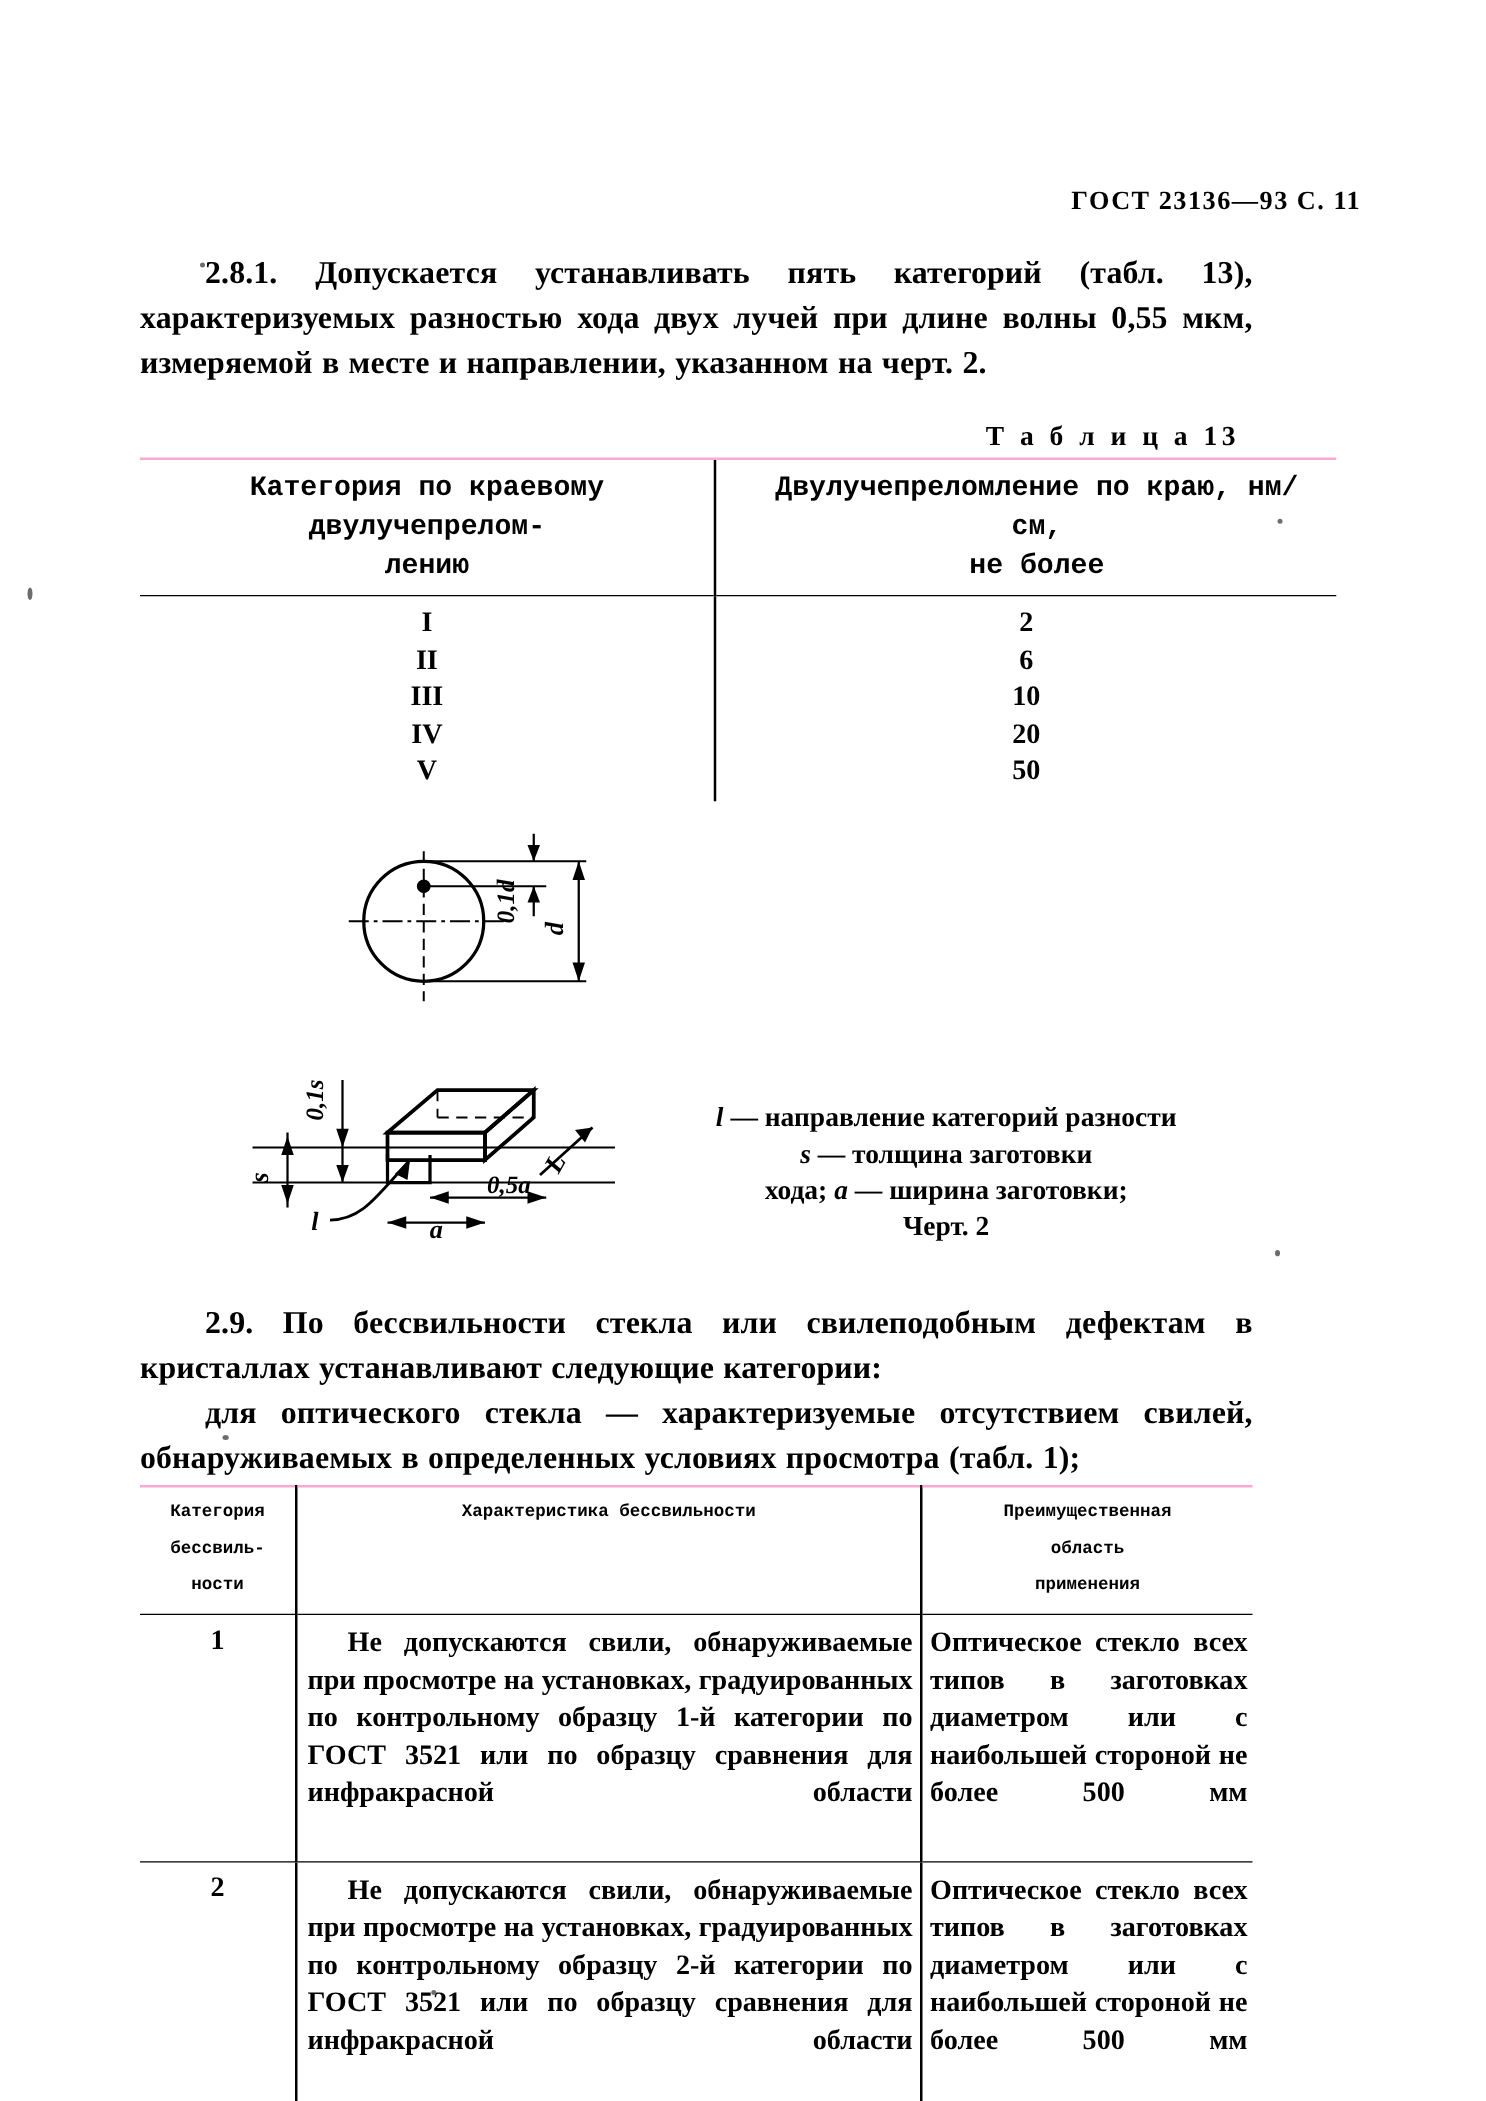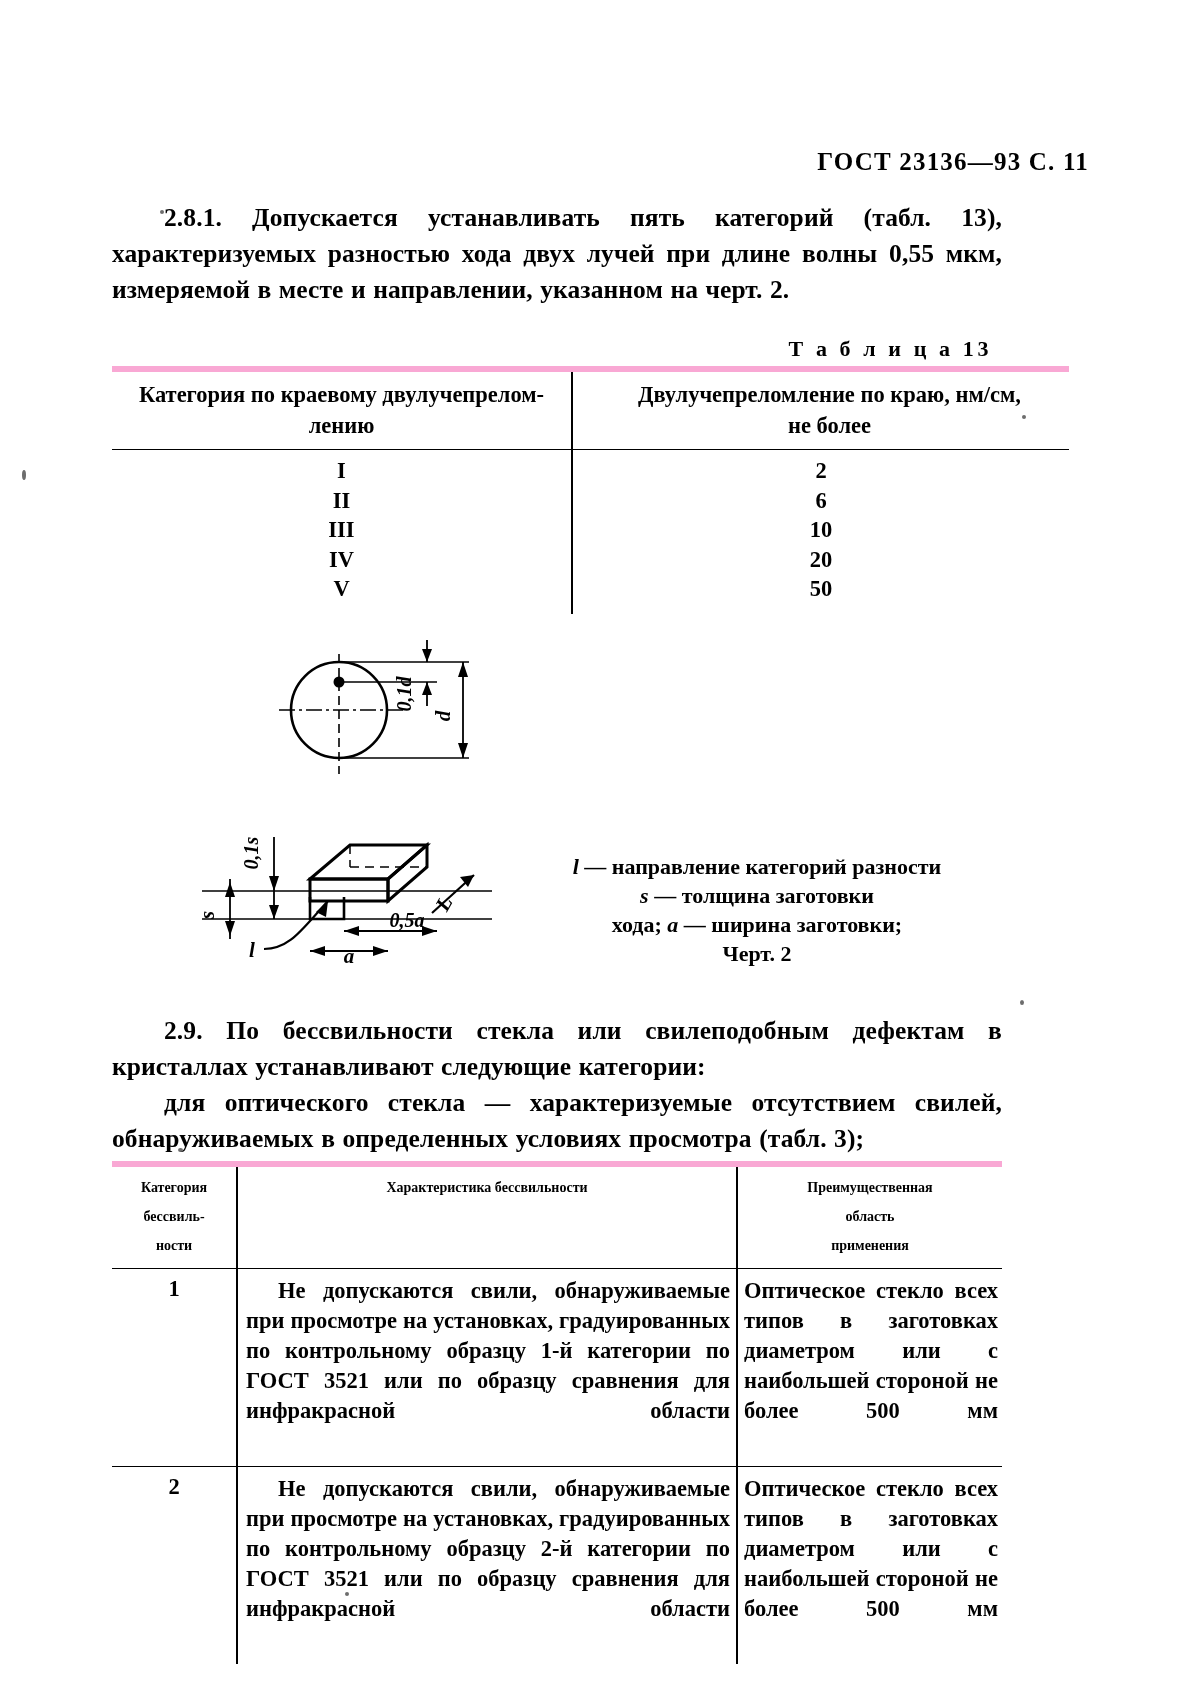--- a/index.html
+++ b/index.html
@@ -18,21 +18,21 @@
     height: 1681px;
     margin: 0 auto;
     background: #ffffff;
     overflow: hidden;
   }
   
   .page-header {
     position: absolute;
     top: 148px;
     right: 100px;
-    font-size: 25px;
+    font-size: 21px;
     font-weight: bold;
     letter-spacing: 1.2px;
     white-space: nowrap;
   }
   
   .content {
     position: absolute;
     left: 112px;
     top: 200px;
     width: 890px;
@@ -70,21 +70,22 @@
     font-size: 22.5px;
     font-weight: bold;
     table-layout: fixed;
   }
   table.gost td, table.gost th {
     vertical-align: top;
     padding: 0;
     font-weight: bold;
   }
   .rule-thick {
-    border-top: 6px solid #f9a8d4;
+    border-top: 2px solid #f9a8d4;
+    font-family: Liberation Mono, monospace;
   }
   .rule-thin {
     border-top: 1.5px solid #000;
   }
 
   
   .t13 { margin-top: 4px; }
   .t13 .col-l { width: 435px; }
   .t13 .col-r { width: 455px; }
   .t13 .hdr-cell {
@@ -296,21 +297,21 @@
 
       <div class="fig-caption">
         <div><i>l</i><span> — направление категорий разности</span></div>
         <div><i>s</i><span> — толщина заготовки</span></div>
         <div><span>хода; </span><i>a</i><span> — ширина заготовки;</span></div>
         <div class="cert">Черт. 2</div>
       </div>
     </div>
 
     <p class="para nostretch" style="margin-top:4px;font-family:Liberation Serif, serif;">2.9. По бессвильности стекла или свилеподобным дефектам в кристаллах устанавливают следующие категории:</p>
-    <p class="para nostretch">для оптического стекла — характеризуемые отсутствием свилей, обнаруживаемых в определенных условиях просмотра (табл. 3);</p>
+    <p class="para nostretch">для оптического стекла — характеризуемые отсутствием свилей, обнаруживаемых в определенных условиях просмотра (табл. 1);</p>
 
 
     <table class="gost t14">
       <colgroup>
         <col class="c1">
           <col class="c2">
           <col class="c3">
       </colgroup>
       <tbody>
           <tr class="rule-thick">

